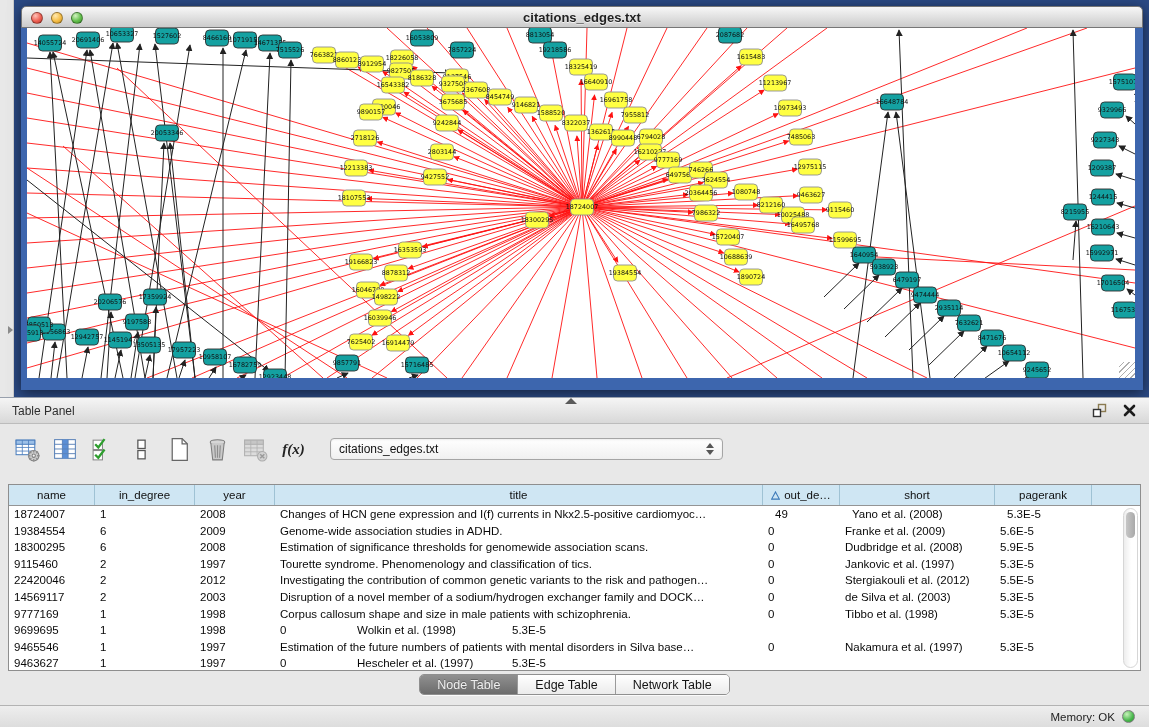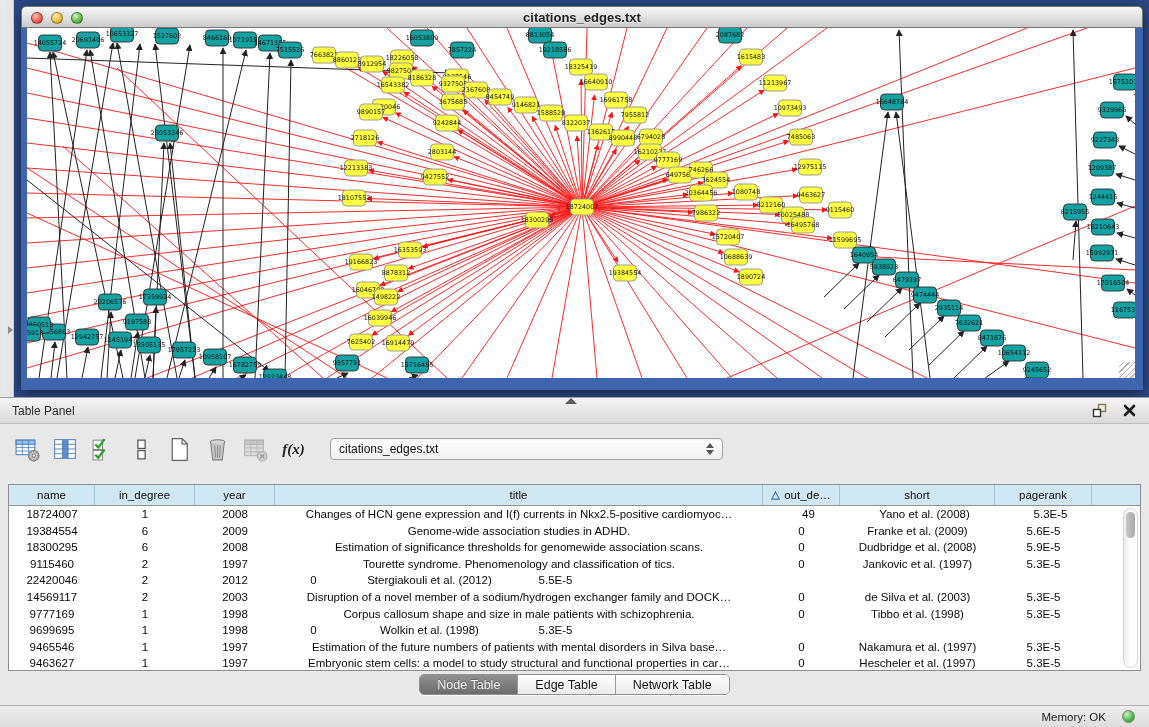--- a/index.html
+++ b/index.html
@@ -33,35 +33,35 @@
   .panel-header-icons { margin-left:auto; display:flex; align-items:center; gap:15px; }
   .hicon { width:15px; height:15px; display:block; cursor:pointer; }
   .toolbar { height:38px; display:flex; align-items:center; padding-left:14px; gap:11px; margin-top:6px; }
   .ticon { width:27px; height:27px; display:flex; align-items:center; justify-content:center; }
   .fx-label { font-family:"Liberation Serif",serif; font-style:italic; font-weight:bold; font-size:15px; color:#222; }
   .combo { width:393px; height:22px; margin-left:12px; background:linear-gradient(#ffffff,#f0f0f0); border:1px solid #a5a5a5; border-radius:4px; display:flex; align-items:center; padding:0 8px; box-shadow:inset 0 1px 2px rgba(0,0,0,.08); }
   .combo-value { font-size:12px; color:#111; flex:1; }
   .combo-arrows { display:flex; flex-direction:column; gap:2px; align-items:center; }
   .combo-arrows .up { width:0;height:0;border-left:4px solid transparent;border-right:4px solid transparent;border-bottom:5px solid #555; }
   .combo-arrows .dn { width:0;height:0;border-left:4px solid transparent;border-right:4px solid transparent;border-top:5px solid #555; }
-  .table-box { position:absolute; left:8px; top:87px; width:1133px; height:187px; background:#fff; border:1px solid #8e8e8e; overflow:hidden;text-align:center; }
+  .table-box { position:absolute; left:8px; top:87px; width:1133px; height:187px; background:#fff; border:1px solid #8e8e8e; overflow:hidden; }
   .thead { display:flex; height:21px; background:#cfe6f3; border-bottom:1px solid #949494; }
   .th { display:flex; align-items:center; justify-content:center; font-size:11.5px; color:#101010; border-right:1px solid #9fc2d4; gap:4px; }
   .sort-tri2 { width:9px; height:9px; }
   .tr { display:flex; height:16.6px; }
   .td { font-size:11.5px; line-height:16.4px; color:#090909; padding:0 5px; white-space:nowrap; overflow:hidden; }
   .vscroll { position:absolute; right:2px; top:23px; width:15px; height:160px; background:linear-gradient(90deg,#ededed,#ffffff 55%); border:1px solid #d6d6d6; border-radius:8px; }
   .vthumb { position:absolute; top:3px; left:2px; width:9px; height:26px; border-radius:5px; background:linear-gradient(90deg,#c6c6c6,#a9a9a9); }
   .tabs-row { position:absolute; left:0; top:277px; width:100%; display:flex; justify-content:center; }
   .seg { display:flex; height:21px; border:1px solid #8f8f8f; border-radius:5px; overflow:hidden; box-shadow:0 1px 0 rgba(255,255,255,.8); }
   .seg-btn { padding:0 17px; font-size:12.5px; line-height:20px; color:#141414; background:linear-gradient(#ffffff,#ebebeb); border-right:1px solid #9a9a9a; cursor:pointer; }
   .seg-btn:last-child { border-right:none; }
   .seg-btn.selected { background:linear-gradient(#909090,#6c6c6c); color:#efefef; text-shadow:0 -1px 0 rgba(0,0,0,.25); }
   
-  .statusbar { position:absolute; left:0; top:705px; width:1149px; height:22px; background:linear-gradient(#eeeeee,#dddddd); border-top:1px solid #b3b3b3; display:flex; align-items:center; justify-content:flex-end; padding-right:14px; gap:16px; }
+  .statusbar { position:absolute; left:0; top:705px; width:1149px; height:22px; background:linear-gradient(#eeeeee,#dddddd); border-top:1px solid #b3b3b3; display:flex; align-items:center; justify-content:flex-end; padding-right:14px; gap:7px; }
   .status-text { font-size:11.5px; color:#222; }
   .mem-dot { width:13px; height:13px; border-radius:50%; border:1px solid #7d7d7d; background:radial-gradient(circle at 35% 30%, #c9f2bb, #47b74b 60%, #2f8f35); }
 </style>
 </head>
 <body>
 
 <div class="desktop">
   <div class="window">
     <div class="titlebar">
       <div class="lights">
@@ -842,20 +842,21 @@
           <div class="td" style="width: 80px;">1997</div>
           <div class="td" style="width: 488px;">Tourette syndrome. Phenomenology and classification of tics.</div>
           <div class="td" style="width: 77px;">0</div>
           <div class="td" style="width: 155px;">Jankovic et al. (1997)</div>
           <div class="td" style="width: 97px;">5.3E-5</div>
         </div>
         <div class="tr">
           <div class="td" style="width: 86px;">22420046</div>
           <div class="td" style="width: 100px;">2</div>
           <div class="td" style="width: 80px;">2012</div>
+          <div class="td" style="width: 488px;">Investigating the contribution of common genetic variants to the risk and pathogen…</div>
           <div class="td" style="width: 77px;">0</div>
           <div class="td" style="width: 155px;">Stergiakouli et al. (2012)</div>
           <div class="td" style="width: 97px;">5.5E-5</div>
         </div>
         <div class="tr">
           <div class="td" style="width: 86px;">14569117</div>
           <div class="td" style="width: 100px;">2</div>
           <div class="td" style="width: 80px;">2003</div>
           <div class="td" style="width: 488px;">Disruption of a novel member of a sodium/hydrogen exchanger family and DOCK…</div>
           <div class="td" style="width: 77px;">0</div>
@@ -885,21 +886,20 @@
           <div class="td" style="width: 80px;">1997</div>
           <div class="td" style="width: 488px;">Estimation of the future numbers of patients with mental disorders in Silva base…</div>
           <div class="td" style="width: 77px;">0</div>
           <div class="td" style="width: 155px;">Nakamura et al. (1997)</div>
           <div class="td" style="width: 97px;">5.3E-5</div>
         </div>
         <div class="tr">
           <div class="td" style="width: 86px;">9463627</div>
           <div class="td" style="width: 100px;">1</div>
           <div class="td" style="width: 80px;">1997</div>
-          <div class="td" style="width: 488px;">Embryonic stem cells: a model to study structural and functional properties in car…</div>
           <div class="td" style="width: 77px;">0</div>
           <div class="td" style="width: 155px;">Hescheler et al. (1997)</div>
           <div class="td" style="width: 97px;">5.3E-5</div>
         </div>
       </div>
     <div class="vscroll">
       <div class="vthumb"></div>
     </div>
   </div>
 

